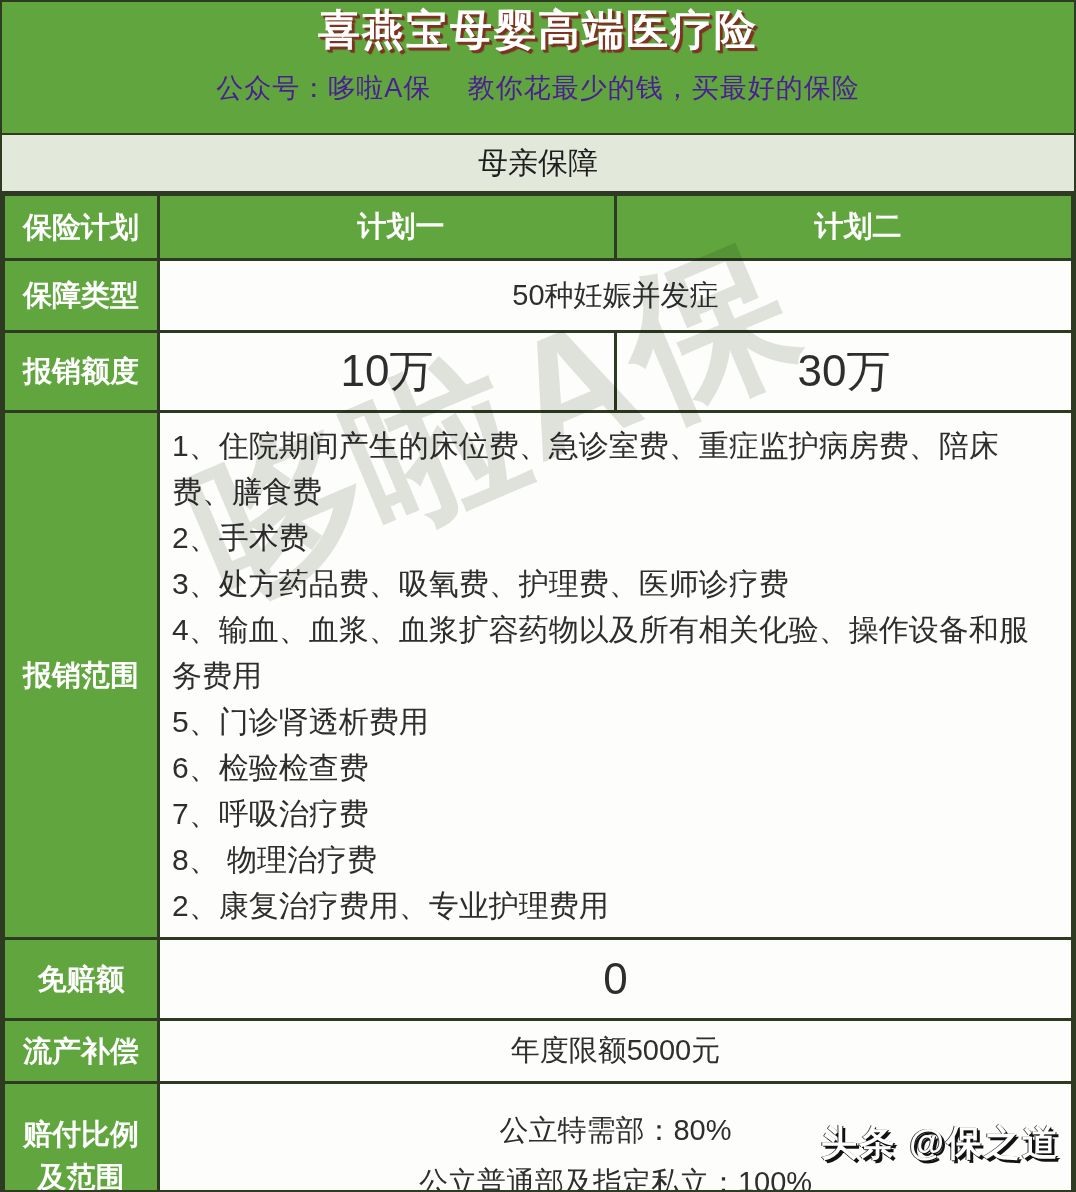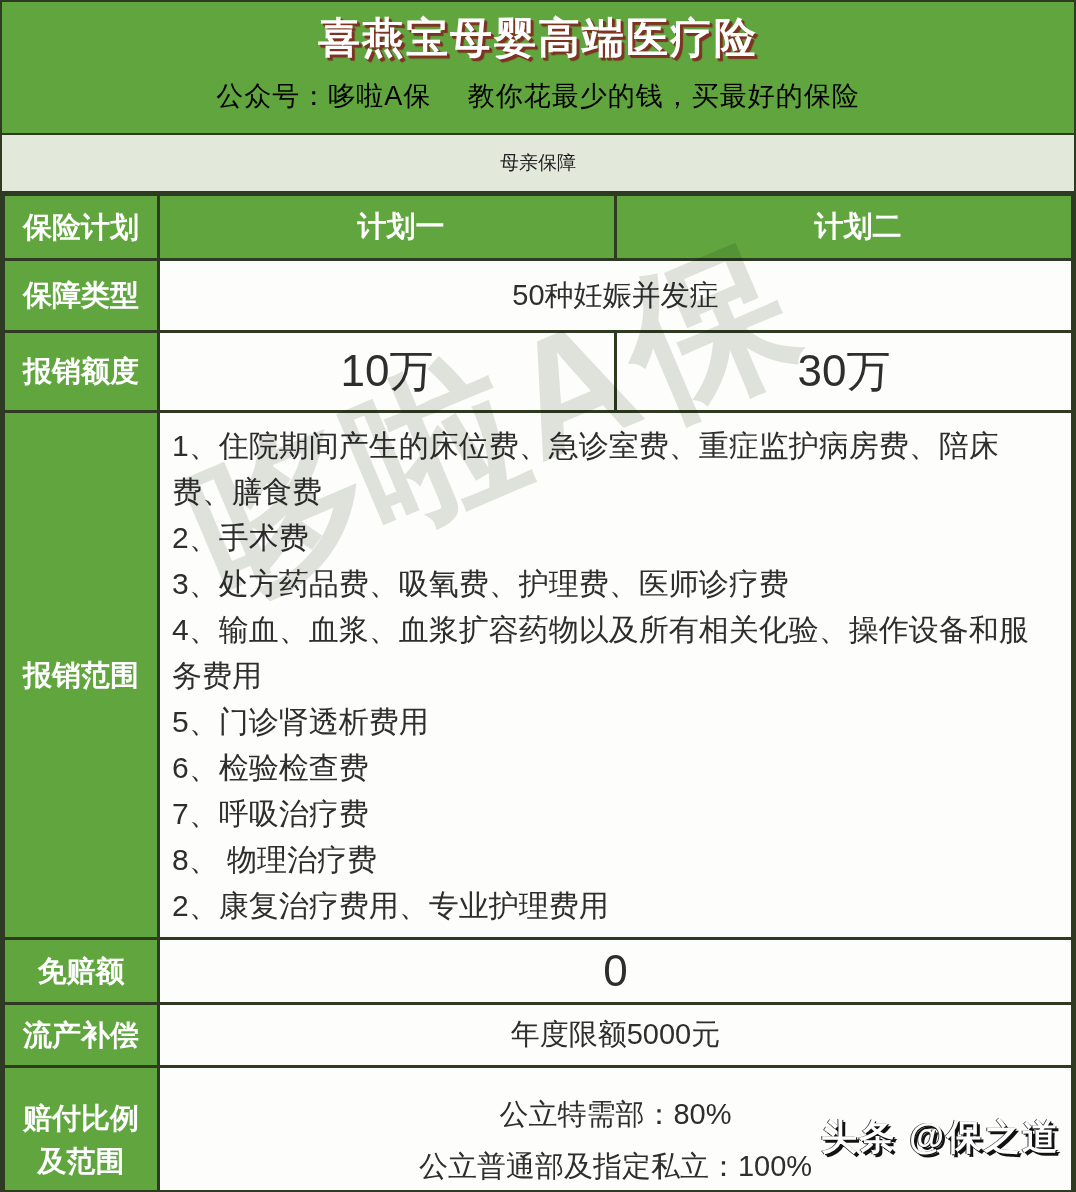--- a/index.html
+++ b/index.html
@@ -25,41 +25,40 @@
     overflow:hidden;
   }
   
   .header{
     height:133px;
     background:var(--green);
     text-align:center;
     border-bottom:2px solid var(--green-dark-border);
   }
   .header .title{
-    padding-top:8px;
     font-size:42px;
     font-weight:bold;
     letter-spacing:2px;
     color:#ffffff;
     text-shadow:2px 2px 0 #7d3322, 3px 3px 1px #7d3322;
   }
   .header .subtitle{
     margin-top:12px;
     font-size:27px;
-    color:#000000;
+    color:#4c1d95;
     white-space:pre;
     letter-spacing:1px;
   }
   
   .banner{
     height:58px;
     background:var(--banner-bg);
     border-bottom:2px solid var(--green-dark-border);
     display:flex;align-items:center;justify-content:center;
-    font-size:19px;
+    font-size:30px;
     color:#1f1f1f;
   }
   
   table.benefits{
     width:100%;
     border-collapse:collapse;
     table-layout:fixed;
   }
   table.benefits td{
     border:3px solid var(--green-dark-border);
@@ -85,21 +84,21 @@
   }
   td.white-cell{
     background:var(--cell-bg);
     color:var(--text-dark);
     font-size:29px;
   }
   tr.r-plan{height:65px;}
   tr.r-type{height:72px;}
   tr.r-limit{height:80px;}
   tr.r-cov{height:506px;}
-  tr.r-ded{height:65px;}
+  tr.r-ded{height:81px;}
   tr.r-mis{height:63px;}
   tr.r-pay{height:146px;}
   td.amount{font-size:44px;}
   .red-text{color:var(--red);}
   td.coverage-cell{
     text-align:left;
     padding:10px 14px 8px 12px;
     margin-left:40px;
   }
   .cov-line{
@@ -131,21 +130,21 @@
     opacity:0.55;
     transform:rotate(-23deg);
     mix-blend-mode:multiply;
     pointer-events:none;
     white-space:nowrap;
     z-index:5;
   }
   .wm-corner{
     position:absolute;
     right:14px;
-    bottom:28px;
+    bottom:22px;
     font-size:36px;
     font-weight:bold;
     color:#ffffff;
     text-shadow:3px 3px 0 #121212, 1px 1px 0 #121212, -1px 0 0 #3a3a3a;
     letter-spacing:2px;
     z-index:6;
     white-space:nowrap;
   }
 </style>
 </head>

